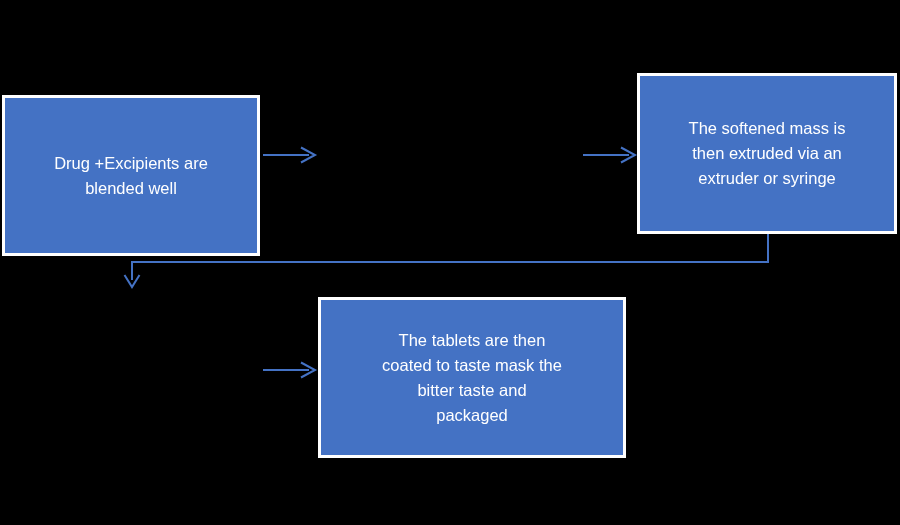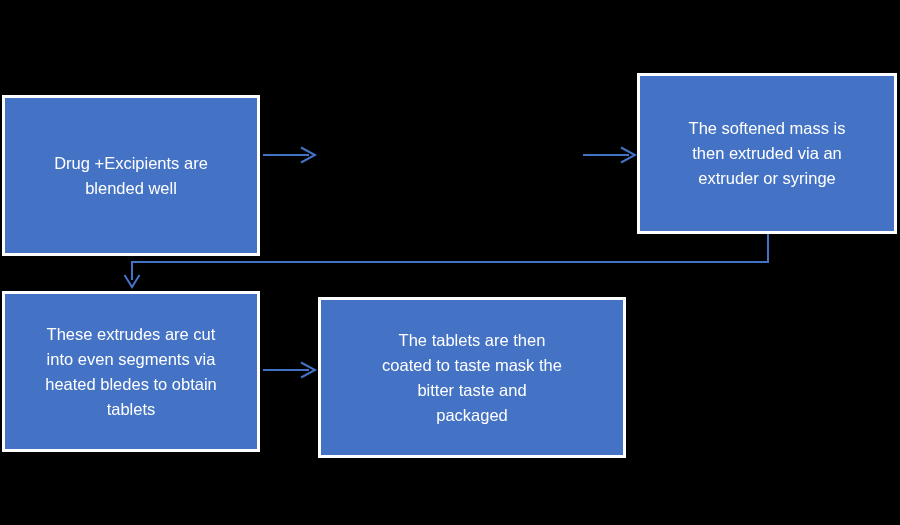--- a/index.html
+++ b/index.html
@@ -89,26 +89,20 @@
 blended well</span>
   </div>
 
 
   <div class="flow-box b3">
     <span class="box-text">The softened mass is
 then extruded via an
 extruder or syringe</span>
   </div>
 
-  <div class="flow-box b4">
-    <span class="box-text">These extrudes are cut
-into even segments via
-heated bledes to obtain
-tablets</span>
-  </div>
 
   <div class="flow-box b5">
     <span class="box-text">The tablets are then
 coated to taste mask the
 bitter taste and
 packaged</span>
   </div>
 
 </div>
 

